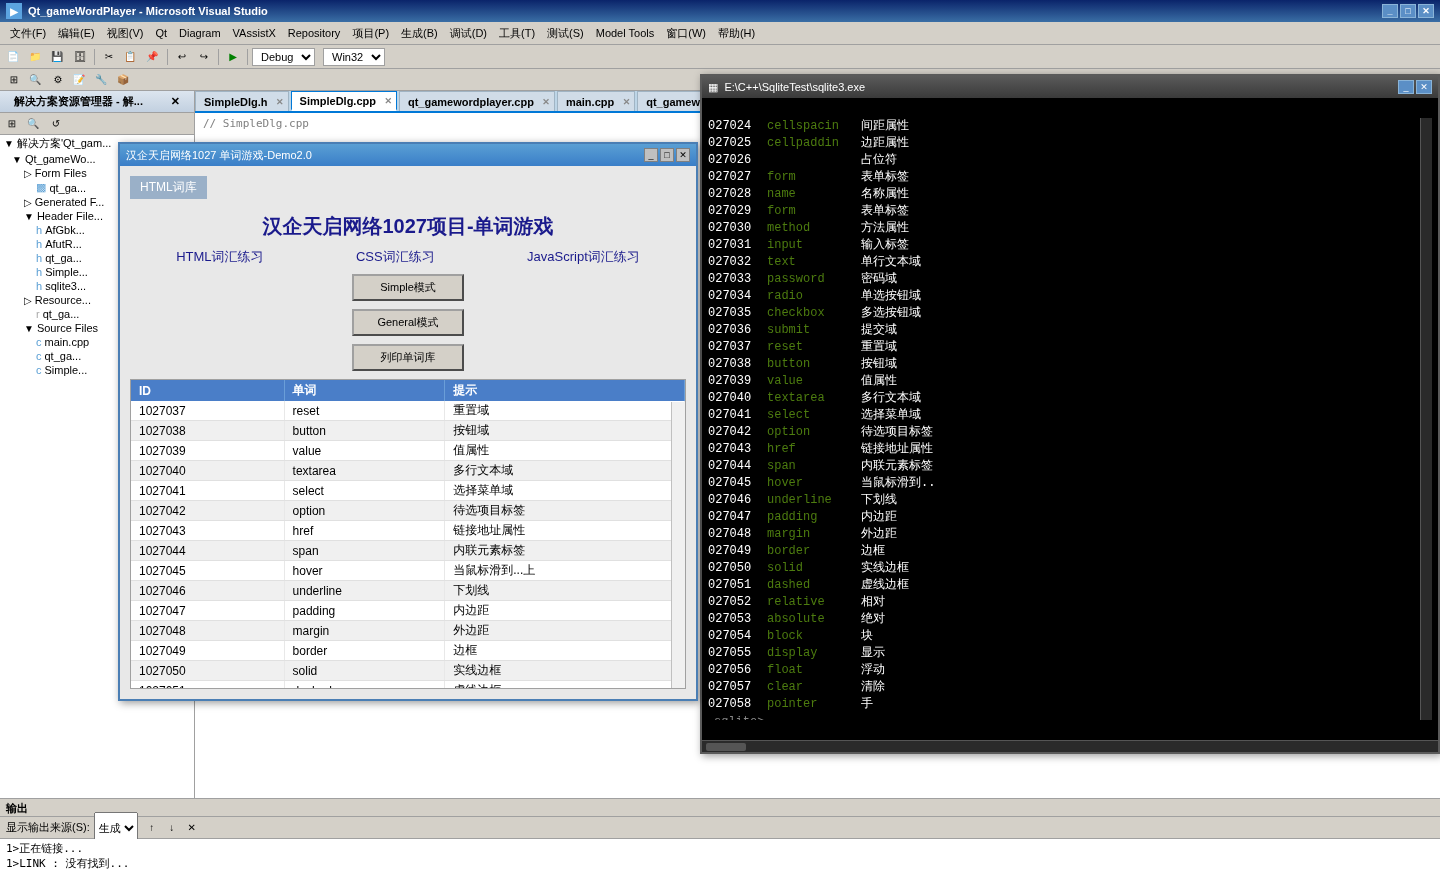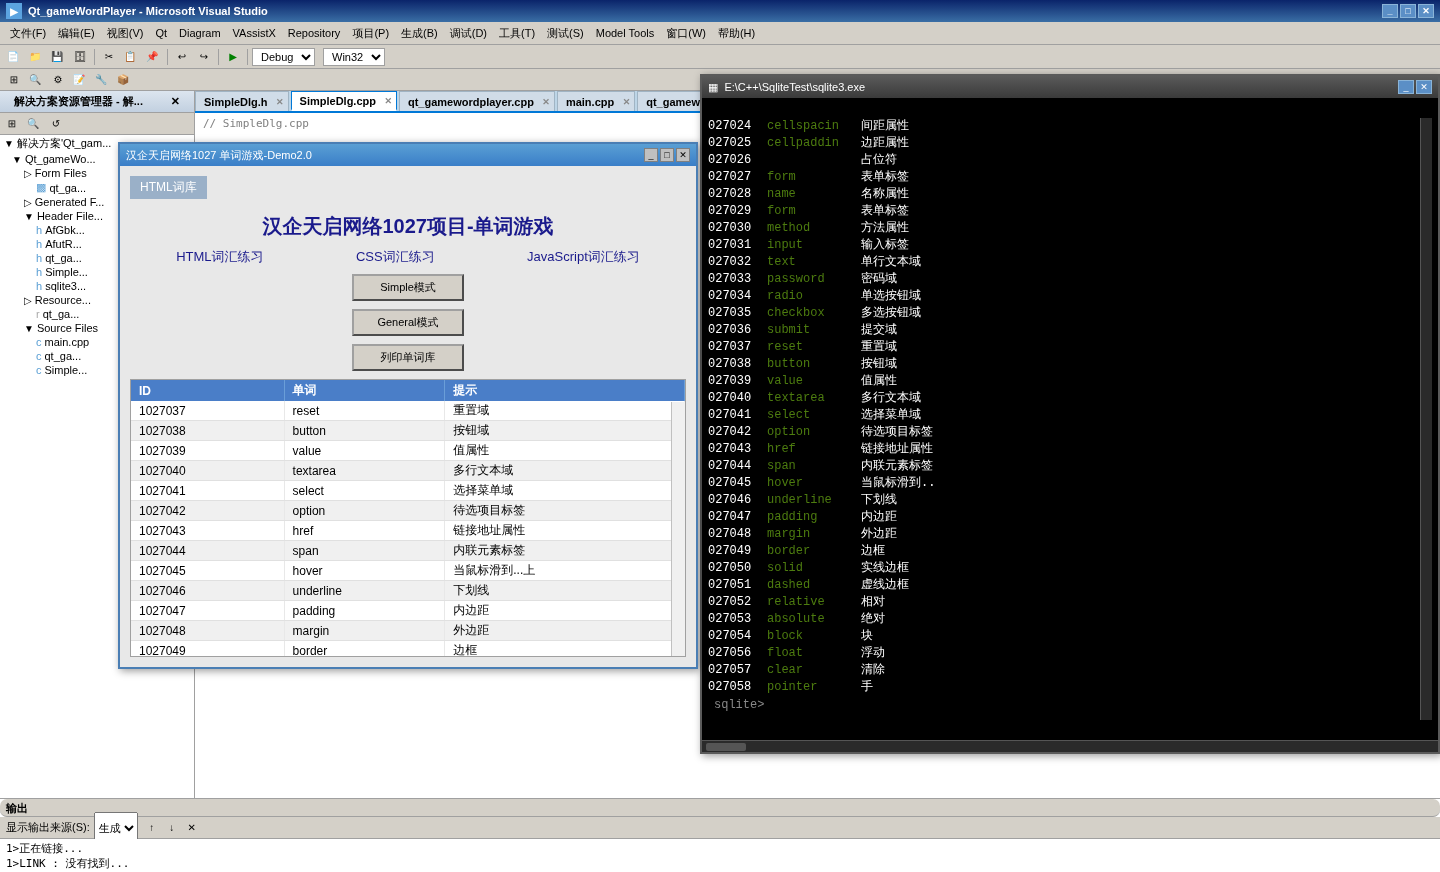--- a/index.html
+++ b/index.html
@@ -228,21 +228,20 @@
       display: flex;
       flex-direction: column;
     }
     .output-title {
       background: #d4d0c8;
       height: 18px;
       padding: 2px 6px;
       font-size: 11px;
       font-weight: bold;
       border-bottom: 1px solid #a0a0a0;
-      border-radius: 7px;
     }
     .output-toolbar {
       background: #d4d0c8;
       height: 22px;
       display: flex;
       align-items: center;
       padding: 0 6px;
       font-size: 11px;
       border-bottom: 1px solid #a0a0a0;
     }
@@ -324,21 +323,21 @@
       background: #d4d0c8;
       font-size: 11px;
       text-align: center;
       cursor: pointer;
       font-family: 'Microsoft YaHei', SimSun, sans-serif;
     }
     .game-table-container {
       background: white;
       border: 1px solid #a0a0a0;
       margin-top: 8px;
-      height: 278px;
+      height: 310px;
       overflow-y: hidden;
       position: relative;
     }
     .game-table {
       width: 100%;
       border-collapse: collapse;
       font-size: 12px;
     }
     .game-table th {
       background: #4a7ec8;
@@ -894,20 +893,25 @@
             <span class="t-id">027053</span>
             <span class="t-word">absolute</span>
             <span class="t-meaning">绝对</span>
           </div>
           <div class="terminal-row">
             <span class="t-id">027054</span>
             <span class="t-word">block</span>
             <span class="t-meaning">块</span>
           </div>
           <div class="terminal-row">
+            <span class="t-id">027055</span>
+            <span class="t-word">display</span>
+            <span class="t-meaning">显示</span>
+          </div>
+          <div class="terminal-row">
             <span class="t-id">027056</span>
             <span class="t-word">float</span>
             <span class="t-meaning">浮动</span>
           </div>
           <div class="terminal-row">
             <span class="t-id">027057</span>
             <span class="t-word">clear</span>
             <span class="t-meaning">清除</span>
           </div>
           <div class="terminal-row">

